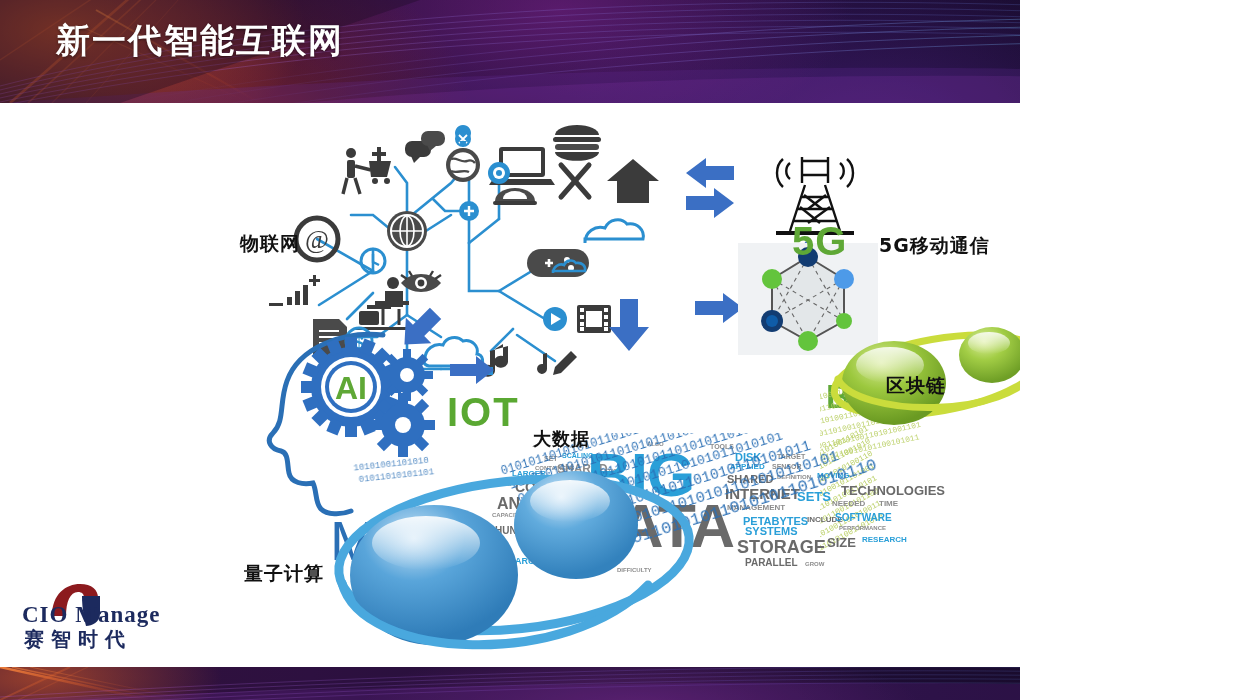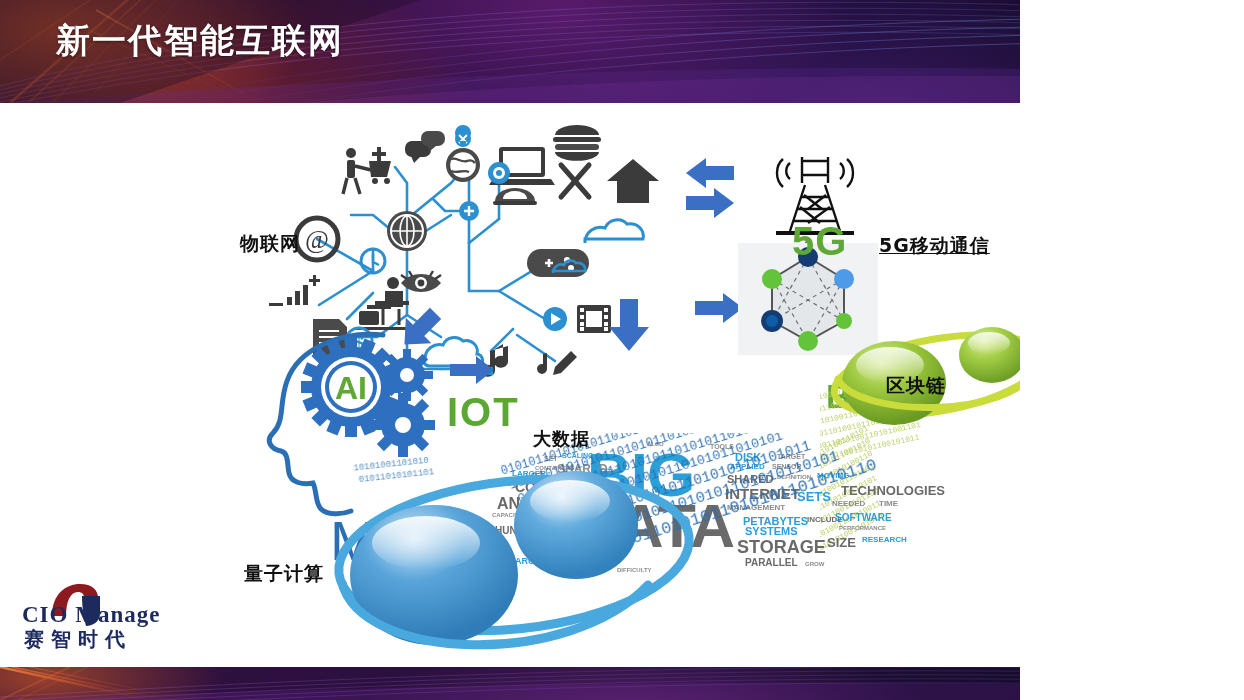--- a/index.html
+++ b/index.html
@@ -73,21 +73,21 @@
   }
 
   
   .lbl{
     position:absolute;
     font-family:"DejaVu Sans","Liberation Sans",sans-serif;
     font-weight:bold;color:#111;white-space:nowrap;
     letter-spacing:1px;
   }
   .lbl-iot{left:240px;top:128px;font-size:19px;}
-  .lbl-5g{left:879px;top:130px;font-size:19px;text-decoration:underline;}
+  .lbl-5g{left:879px;top:130px;font-size:19px;}
   .lbl-bc{left:886px;top:270px;font-size:19px;}
   .lbl-bd{left:533px;top:324px;font-size:18px;}
   .lbl-ai{left:244px;top:458px;font-size:19px;}
   .lbl-q{left:497px;top:595px;font-size:19px;}
 
   .txt-iot{
     position:absolute;left:447px;top:287px;
     font-family:"Liberation Sans","DejaVu Sans",sans-serif;
     font-size:40px;font-weight:bold;color:#5aa832;letter-spacing:2px;
   }

